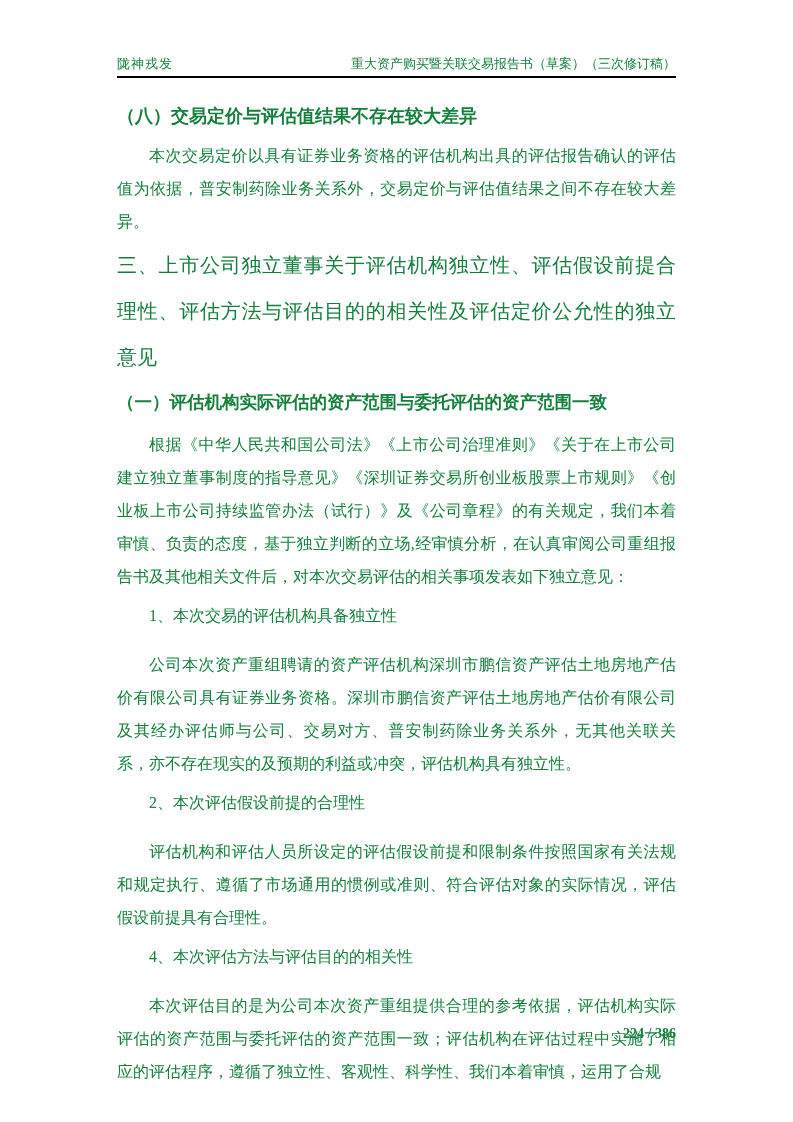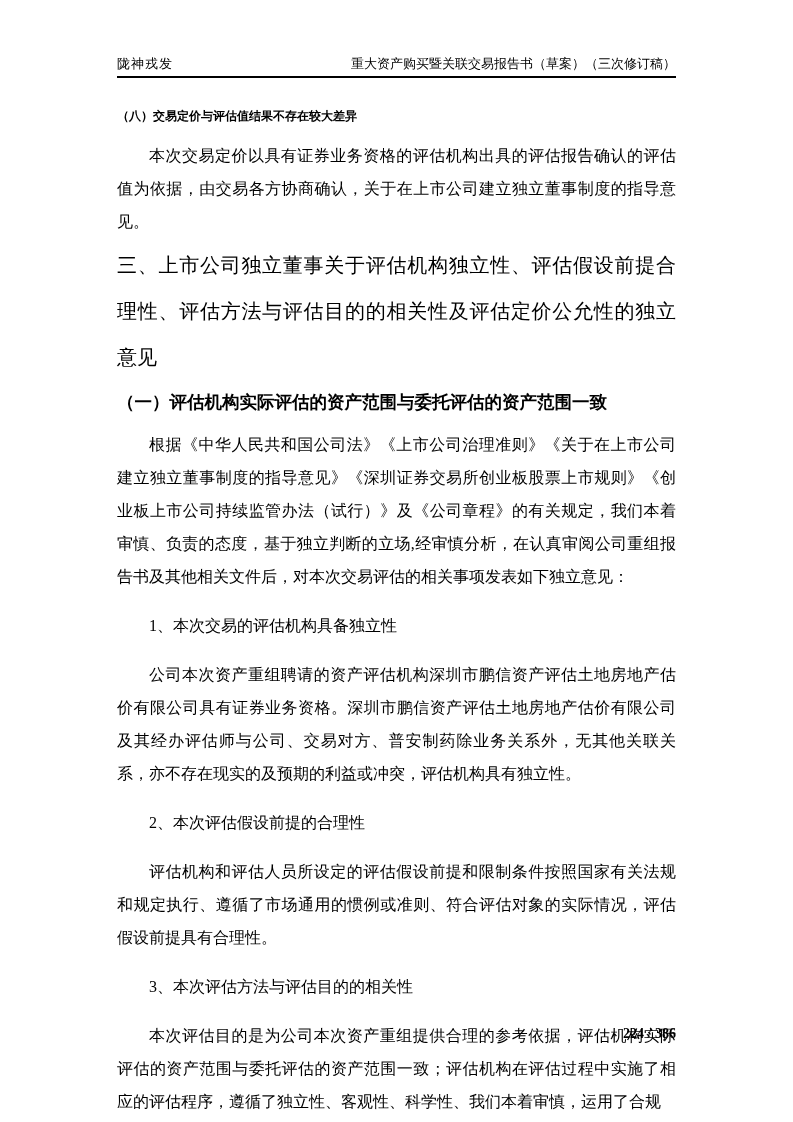--- a/index.html
+++ b/index.html
@@ -5,21 +5,21 @@
   html, body {
     margin: 0;
     padding: 0;
     background: #ffffff;
   }
   .page {
     position: relative;
     width: 793px;
     height: 1122px;
     background: #ffffff;
-    color: #000000;
+    color: #15803d;
     font-family: "Liberation Serif", "DejaVu Serif", serif;
     overflow: hidden;
     box-sizing: border-box;
   }
   .content-col {
     margin: 0 117px;
     width: 559px;
   }
   
   .running-header {
@@ -32,21 +32,21 @@
     font-size: 13px;
     line-height: 16px;
   }
   .running-header .hdr-left { letter-spacing: 1px; }
   .running-header .hdr-right { text-align: center; }
 
   
   .h-sub {
     font-family: Liberation Sans, sans-serif;
     font-weight: bold;
-    font-size: 12px;
+    font-size: 18px;
     line-height: 26px;
     margin: 25px 0 0 0;
     text-align: left;
   }
   .h-chapter {
     font-family: "Liberation Sans", "DejaVu Sans", sans-serif;
     font-weight: normal;
     font-size: 20px;
     line-height: 46px;
     margin: 4px 0 0 0;
@@ -67,21 +67,21 @@
     text-align: justify;
     text-indent: 2em;
     margin: 9px 0 0 0;
   }
   .para.first-after-heading { margin-top: 10px; }
   .para.after-sub2 { margin-top: 13px; }
   .num-item {
     font-size: 16px;
     line-height: 33px;
     text-indent: 2em;
-    margin: 16px 0 0 0;
+    margin: 6px 0 0 0;
   }
   .num-item + .para { margin-top: 16px; }
 
   
   .page-footer {
     position: absolute;
     top: 1026px;
     right: 117px;
     font-size: 14px;
     font-weight: bold;
@@ -95,36 +95,36 @@
 <div class="page">
 
   <div class="content-col">
     <div class="running-header">
       <span class="hdr-left">陇神戎发</span>
       <span class="hdr-right">重大资产购买暨关联交易报告书（草案）（三次修订稿）</span>
     </div>
 
     <div class="h-sub">（八）交易定价与评估值结果不存在较大差异</div>
 
-    <p class="para first-after-heading">本次交易定价以具有证券业务资格的评估机构出具的评估报告确认的评估值为依据，由交易各方协商确认，关于在上市公司建立独立董事制度的指导意见。</p>
+    <p class="para first-after-heading">本次交易定价以具有证券业务资格的评估机构出具的评估报告确认的评估值为依据，普安制药除业务关系外，交易定价与评估值结果之间不存在较大差异。</p>
 
     <div class="h-chapter">三、上市公司独立董事关于评估机构独立性、评估假设前提合理性、评估方法与评估目的的相关性及评估定价公允性的独立意见</div>
 
     <div class="h-sub2">（一）评估机构实际评估的资产范围与委托评估的资产范围一致</div>
 
     <p class="para after-sub2">根据《中华人民共和国公司法》《上市公司治理准则》《关于在上市公司建立独立董事制度的指导意见》《深圳证券交易所创业板股票上市规则》《创业板上市公司持续监管办法（试行）》及《公司章程》的有关规定，我们本着审慎、负责的态度，基于独立判断的立场,经审慎分析，在认真审阅公司重组报告书及其他相关文件后，对本次交易评估的相关事项发表如下独立意见：</p>
 
     <p class="num-item">1、本次交易的评估机构具备独立性</p>
 
     <p class="para">公司本次资产重组聘请的资产评估机构深圳市鹏信资产评估土地房地产估价有限公司具有证券业务资格。深圳市鹏信资产评估土地房地产估价有限公司及其经办评估师与公司、交易对方、普安制药除业务关系外，无其他关联关系，亦不存在现实的及预期的利益或冲突，评估机构具有独立性。</p>
 
     <p class="num-item">2、本次评估假设前提的合理性</p>
 
     <p class="para">评估机构和评估人员所设定的评估假设前提和限制条件按照国家有关法规和规定执行、遵循了市场通用的惯例或准则、符合评估对象的实际情况，评估假设前提具有合理性。</p>
 
-    <p class="num-item">3、本次评估方法与评估目的的相关性</p>
+    <p class="num-item">4、本次评估方法与评估目的的相关性</p>
 
     <p class="para">本次评估目的是为公司本次资产重组提供合理的参考依据，评估机构实际评估的资产范围与委托评估的资产范围一致；评估机构在评估过程中实施了相应的评估程序，遵循了独立性、客观性、科学性、我们本着审慎，运用了合规</p>
   </div>
 
   <div class="page-footer">224 / 386</div>
 
 </div>
 
 </body></html>

